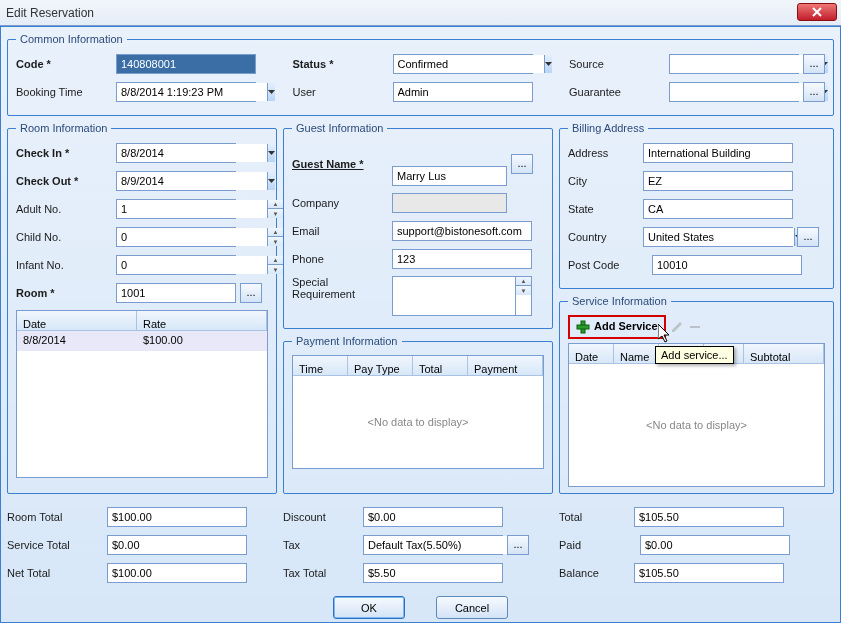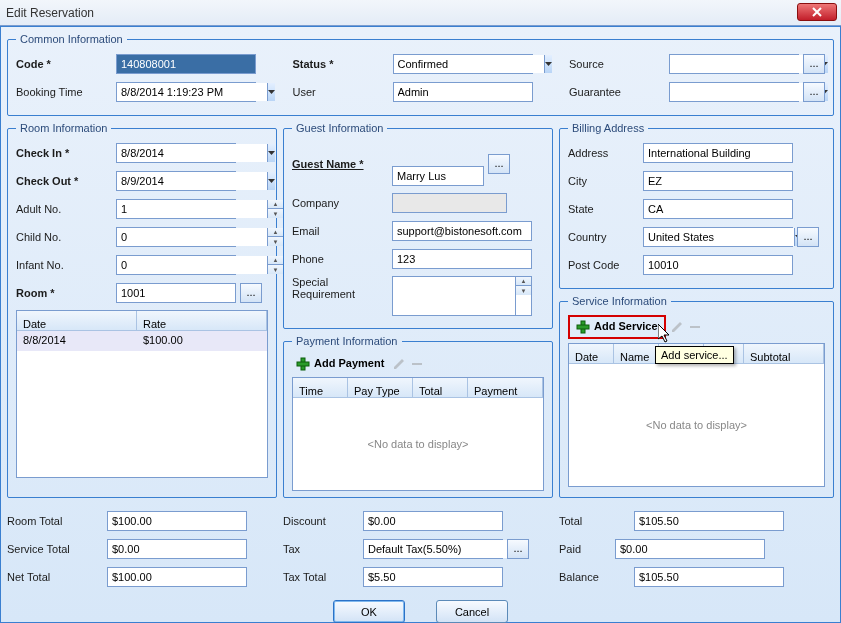--- a/index.html
+++ b/index.html
@@ -277,21 +277,21 @@
         </div>
       </div>
     </fieldset>
   </div>
 
   <div class="col" style="width:270px">
     <fieldset>
       <legend>Guest Information</legend>
       <div class="row">
             <div class="label bold" style="text-decoration:underline">Guest Name *</div>
-        <input class="input" style="width: 92px; margin-top: 24px;" value="Marry Lus">
+        <input class="input" style="width: 115px; margin-top: 24px;" value="Marry Lus">
         <div class="ellipsis-btn">...</div>
       </div>
       <div class="row">
             <div class="label">Company</div>
         <input class="input" style="width: 115px; background: rgb(232, 232, 232);" value="">
       </div>
       <div class="row">
             <div class="label">Email</div>
         <input class="input" style="width: 140px;" value="support@bistonesoft.com">
       </div>
@@ -305,39 +305,20 @@
           <textarea style="border: none; flex: 1 1 0%; resize: none; font: inherit;" value=""></textarea>
           <div class="spinner">
                 <div>▲</div>
                 <div>▼</div>
               </div>
         </div>
       </div>
     </fieldset>
     <fieldset style="flex:1">
       <legend>Payment Information</legend>
-      <div class="toolbar">
-        <div class="tool-add">
-          <svg width="14" height="14" viewBox="0 0 14 14">
-                <rect x="5" y="1" width="4" height="12" fill="#2a9b2a" stroke="#0d5e0d"></rect>
-                <rect x="1" y="5" width="12" height="4" fill="#2a9b2a" stroke="#0d5e0d"></rect>
-              </svg>
-          <span>Add Payment</span>
-        </div>
-        <div class="tool-grey">
-              <svg width="12" height="12" viewBox="0 0 12 12">
-                <path d="M1 11 L3 11 L11 3 L9 1 L1 9 Z" fill="#999"></path>
-              </svg>
-            </div>
-        <div class="tool-grey">
-              <svg width="12" height="12" viewBox="0 0 12 12">
-                <rect x="1" y="5" width="10" height="2" fill="#999"></rect>
-              </svg>
-            </div>
-      </div>
       <div class="grid-wrap" style="height:114px">
         <div class="ghead">
           <div class="gcell-h" style="width:55px">Time</div>
           <div class="gcell-h" style="width:65px">Pay Type</div>
           <div class="gcell-h" style="width:55px">Total</div>
           <div class="gcell-h" style="flex:1">Payment</div>
         </div>
         <div class="nodata">&lt;No data to display&gt;</div>
       </div>
     </fieldset>
@@ -364,21 +345,21 @@
               <input value="United States" style="">
               <div class="drop-btn">
                 <svg viewBox="0 0 7 4">
                   <path d="M0 0 L3.5 4 L7 0 Z" fill="#333"></path>
                 </svg>
               </div>
             </div>
         <div class="ellipsis-btn">...</div>
       </div>
       <div class="row">
-            <div class="label" style="width:75px">Post Code</div>
+            <div class="label" style="width:84px">Post Code</div>
             <input class="input" style="width: 150px;" value="10010">
           </div>
     </fieldset>
     <fieldset style="flex:1; position:relative">
       <legend>Service Information</legend>
       <div class="toolbar">
         <div class="red-box">
           <div class="tool-add">
             <svg width="14" height="14" viewBox="0 0 14 14">
                   <rect x="5" y="1" width="4" height="12" fill="#2a9b2a" stroke="#0d5e0d"></rect>
@@ -452,21 +433,21 @@
           <div class="label" style="width:80px">Tax Total</div>
           <input class="input" style="width: 140px;" value="$5.50">
         </div>
   </div>
   <div class="col" style="flex:1">
     <div class="row">
           <div class="label" style="width:75px">Total</div>
           <input class="input" style="width: 150px;" value="$105.50">
         </div>
     <div class="row">
-          <div class="label" style="width:56px">Paid</div>
+          <div class="label" style="width:81px">Paid</div>
           <input class="input" style="width: 150px;" value="$0.00">
         </div>
     <div class="row">
           <div class="label" style="width:75px">Balance</div>
           <input class="input" style="width: 150px;" value="$105.50">
         </div>
   </div>
 </div>
 
 <div class="footer-btns">

